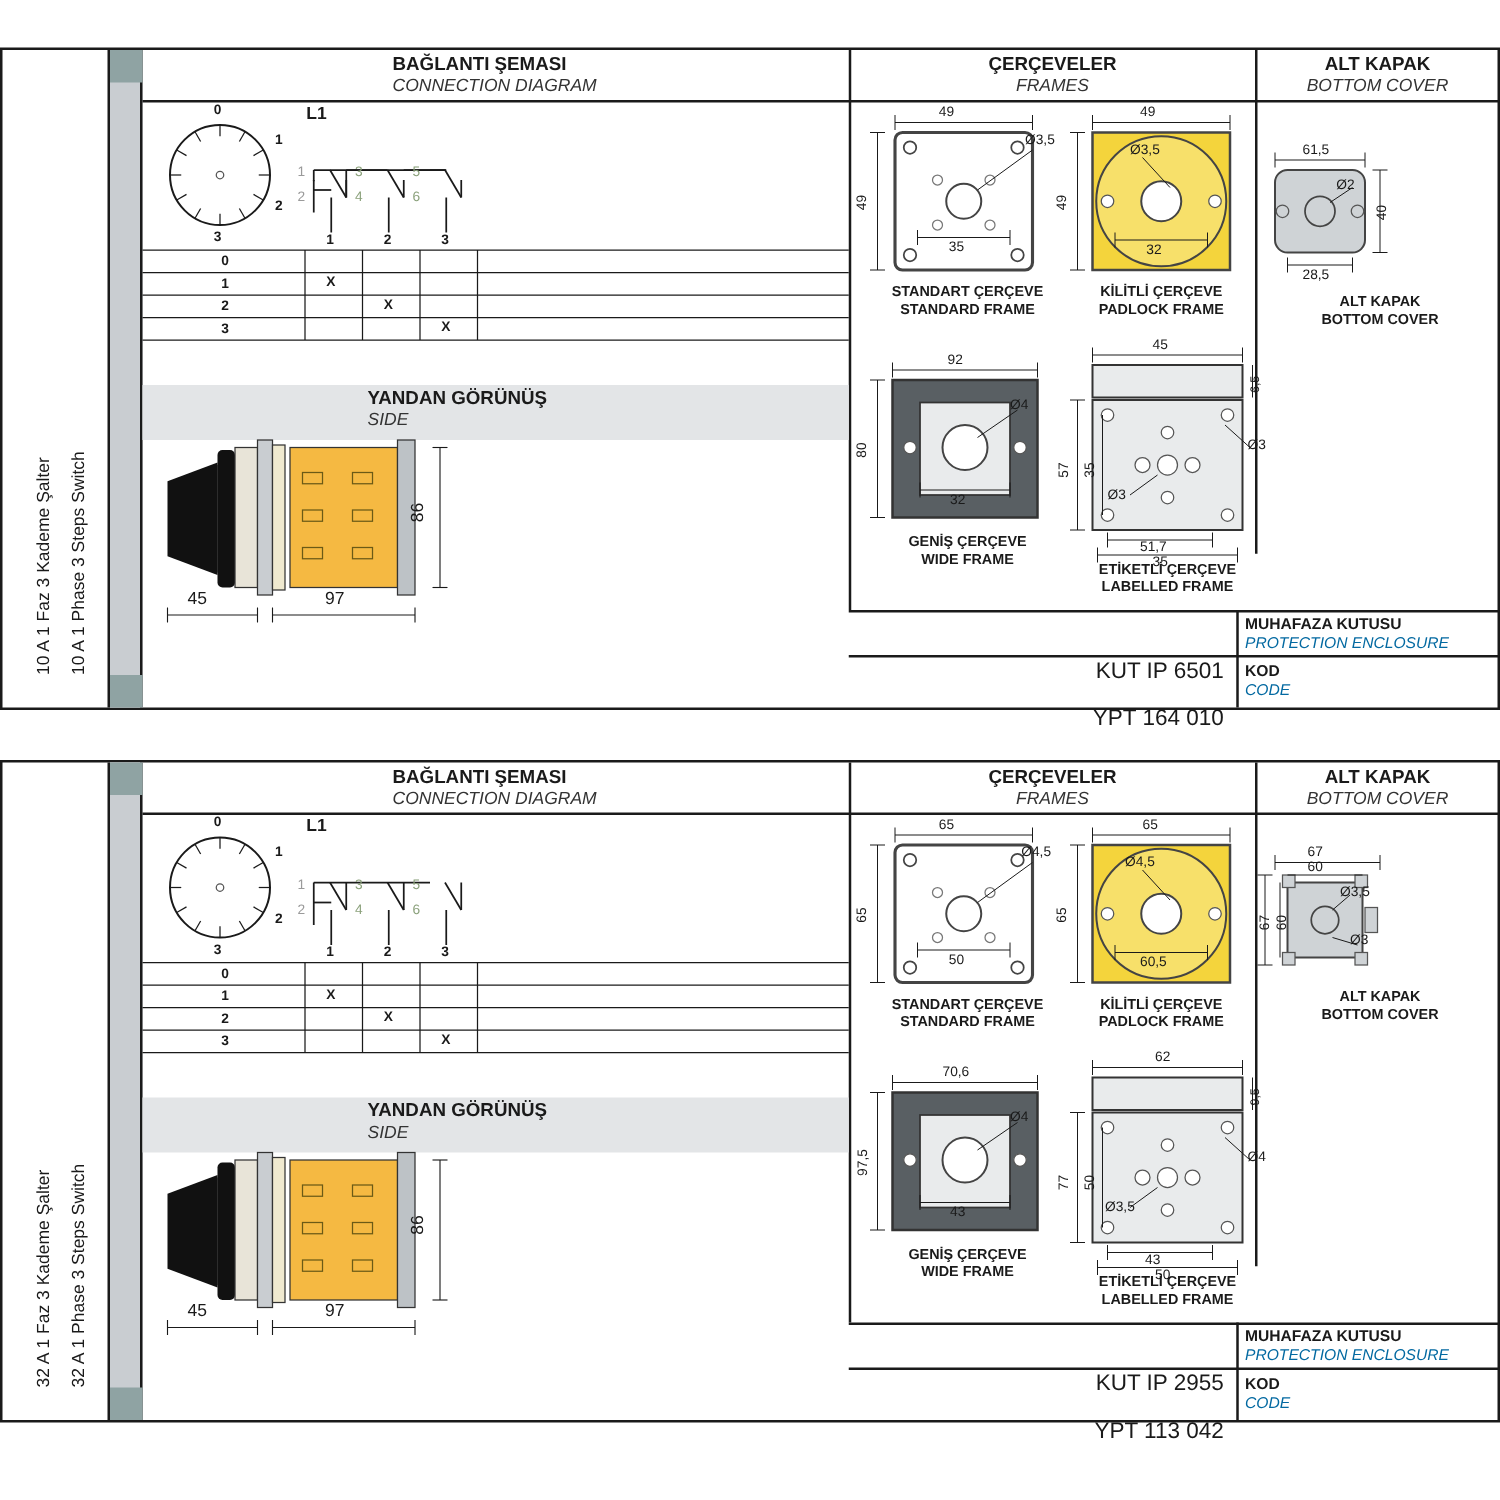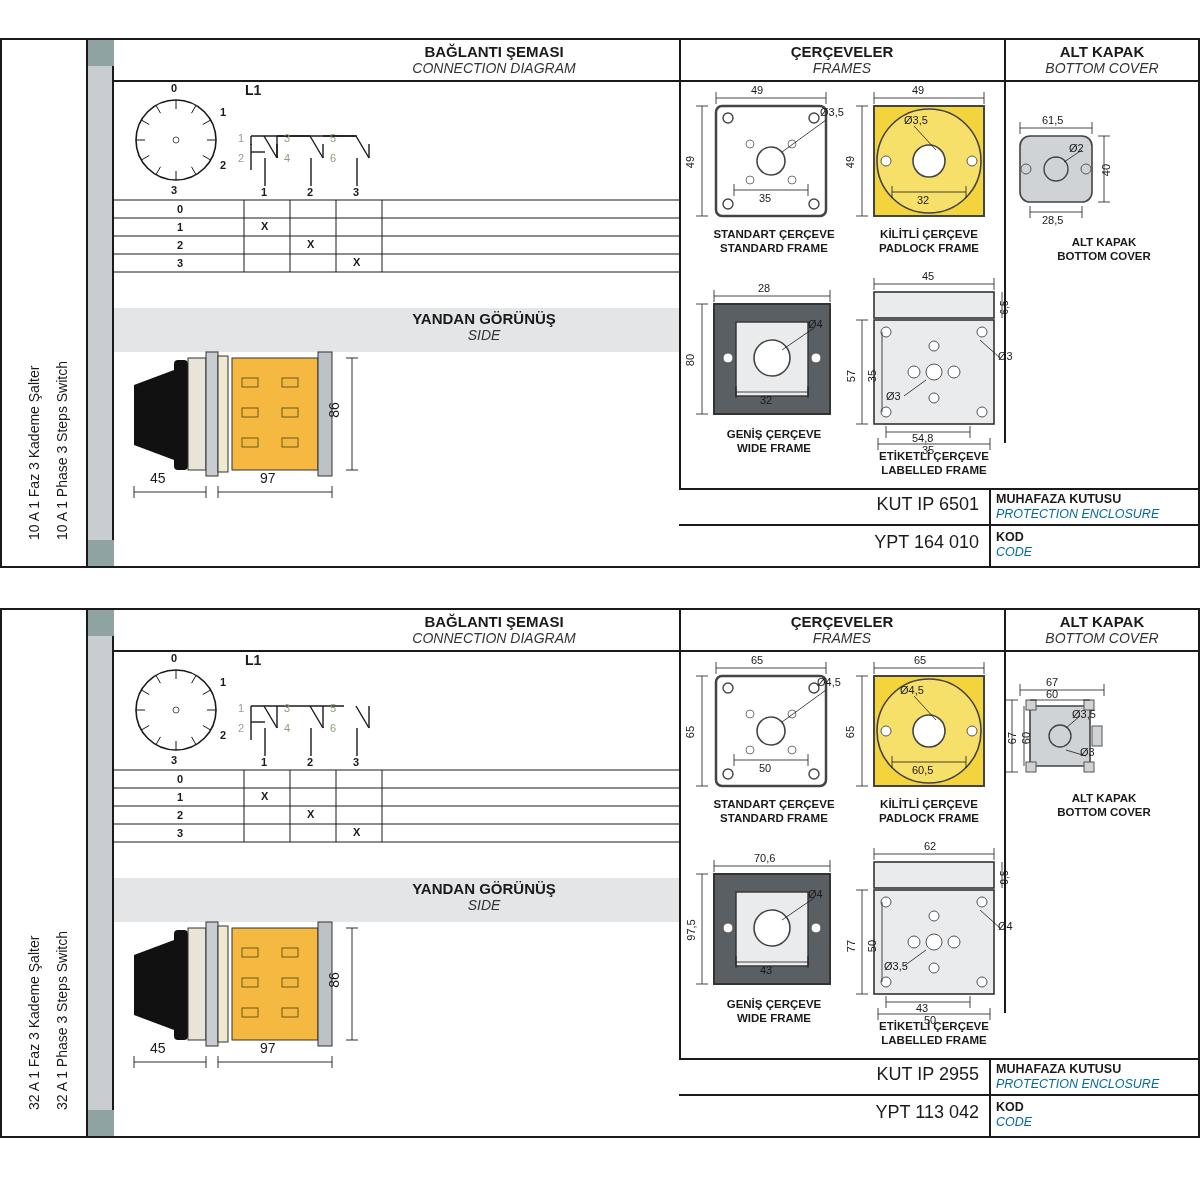--- a/index.html
+++ b/index.html
@@ -15,37 +15,37 @@
   .greybar{position:absolute;left:86px;top:0;width:26px;height:100%;background:#c9cdd1;border-right:2px solid #1a1a1a;box-sizing:border-box;}
   .greybar .cap{position:absolute;left:0;width:26px;height:26px;background:#8fa3a3;}
   .greybar .cap.top{top:0;}
   .greybar .cap.bot{bottom:0;}
   .content{position:absolute;left:112px;top:0;right:0;bottom:0;}
 
   
   .vline{position:absolute;width:0;border-left:2px solid #1a1a1a;}
   .hline{position:absolute;height:0;border-top:2px solid #1a1a1a;}
 
-  .hdr{position:absolute;text-align:center;line-height:1.15;}
+  .hdr{position:absolute;text-align:left;line-height:1.15;}
   .hdr .tr{font-weight:bold;font-size:15px;}
   .hdr .en{font-style:italic;font-size:14px;color:#333;}
   .hdr.ctr{text-align:center;}
 
   .band{position:absolute;background:#e3e5e7;}
 
   .lbl{position:absolute;font-size:11px;}
   .lbl.b{font-weight:bold;}
   .cap2{position:absolute;text-align:center;font-size:11.5px;font-weight:bold;line-height:1.2;}
   .cap2 .en{font-weight:bold;}
 
   .dimtxt{position:absolute;font-size:11px;text-align:center;}
   .rot{transform:rotate(-90deg);transform-origin:center center;}
 
   svg{position:absolute;left:0;top:0;overflow:visible;}
-  .codebox{position:absolute;font-size:18px;text-align:right;}
+  .codebox{position:absolute;font-size:18px;text-align:right;margin-top:32px;}
   .codelbl{position:absolute;font-size:12.5px;line-height:1.2;}
   .codelbl .tr{font-weight:bold;}
   .codelbl .en{font-style:italic;color:#0369a1;}
 </style>
 </head>
 <body>
 
 <div class="sheet" id="sheet1">
 
   <div class="leftbar">
@@ -332,36 +332,36 @@
 
     <div class="dimtxt" style="left:798px;top:44px;">49</div>
     <div class="dimtxt rot" style="left:730px;top:116px;">49</div>
     <div class="dimtxt" style="left:803px;top:154px;">32</div>
     <div class="dimtxt" style="left:790px;top:74px;">Ø3,5</div>
     <div class="cap2" style="left:735px;top:188px;width:160px;">
       <div>KİLİTLİ ÇERÇEVE</div>
       <div class="en">PADLOCK FRAME</div>
     </div>
 
-    <div class="dimtxt" style="left:644px;top:242px;">28</div>
+    <div class="dimtxt" style="left:644px;top:242px;">92</div>
     <div class="dimtxt rot" style="left:570px;top:314px;">80</div>
     <div class="dimtxt" style="left:646px;top:354px;">32</div>
     <div class="dimtxt" style="left:694px;top:278px;">Ø4</div>
     <div class="cap2" style="left:580px;top:388px;width:160px;">
       <div>GENİŞ ÇERÇEVE</div>
       <div class="en">WIDE FRAME</div>
     </div>
 
     <div class="dimtxt" style="left:808px;top:230px;">45</div>
     <div class="dimtxt rot" style="left:884px;top:262px;font-size:10px;">6,5</div>
     <div class="dimtxt rot" style="left:731px;top:330px;">57</div>
     <div class="dimtxt rot" style="left:752px;top:330px;">35</div>
     <div class="dimtxt" style="left:884px;top:310px;">Ø3</div>
     <div class="dimtxt" style="left:772px;top:350px;">Ø3</div>
-    <div class="dimtxt" style="left:798px;top:392px;">54,8</div>
+    <div class="dimtxt" style="left:798px;top:392px;">51,7</div>
     <div class="dimtxt" style="left:808px;top:404px;">35</div>
     <div class="cap2" style="left:735px;top:410px;width:170px;">
       <div>ETİKETLİ ÇERÇEVE</div>
       <div class="en">LABELLED FRAME</div>
     </div>
 
     <div class="dimtxt" style="left:928px;top:74px;">61,5</div>
     <div class="dimtxt rot" style="left:986px;top:124px;">40</div>
     <div class="dimtxt" style="left:955px;top:102px;">Ø2</div>
     <div class="dimtxt" style="left:928px;top:174px;">28,5</div>

